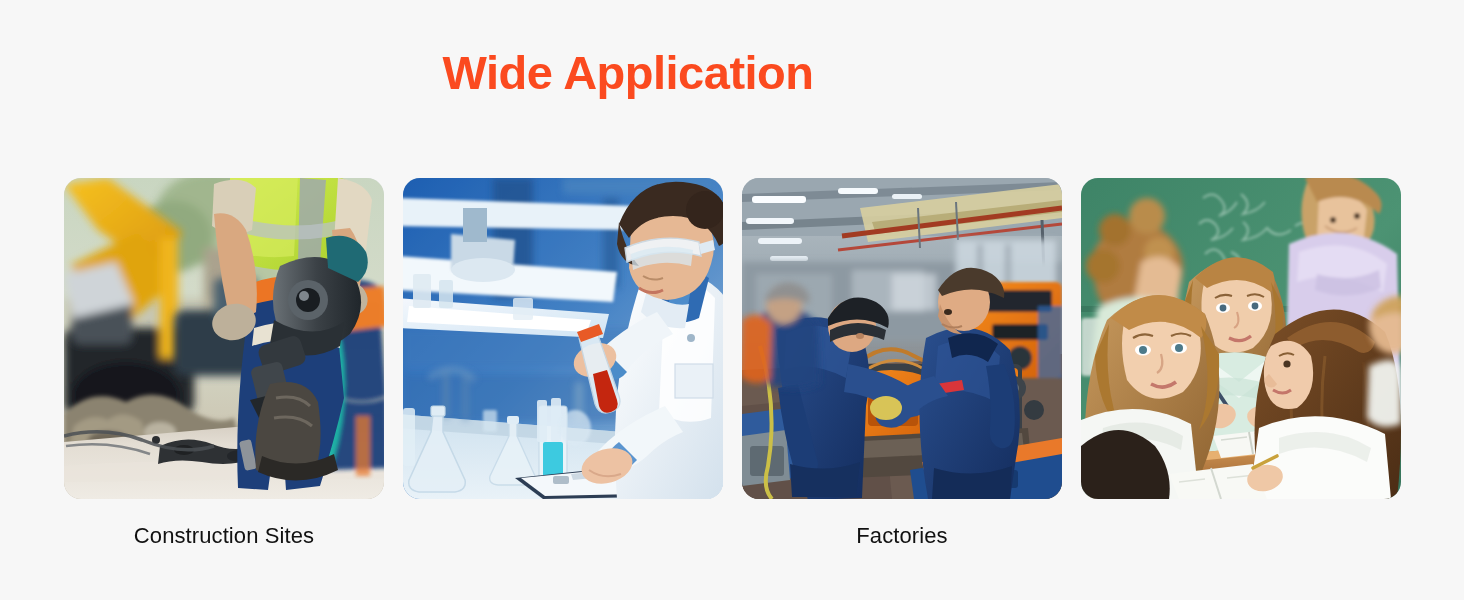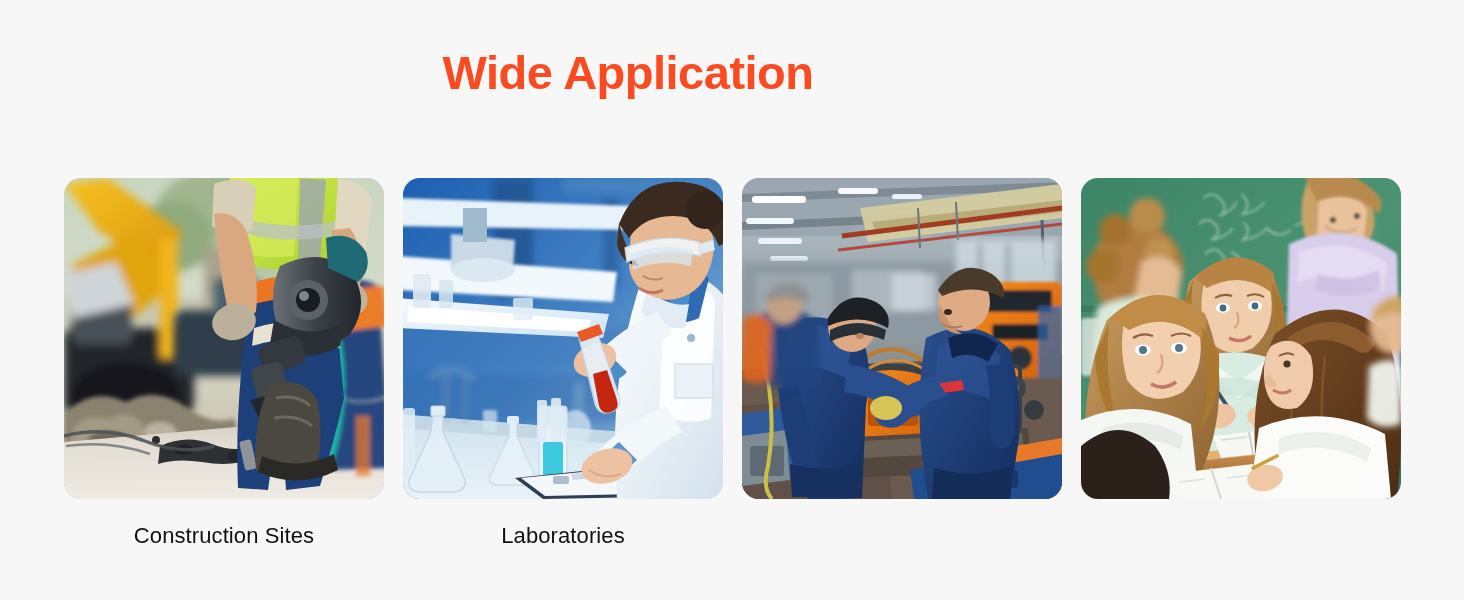--- a/index.html
+++ b/index.html
@@ -323,21 +323,20 @@
             <path d="M190 196 l14 -4 l10 30 q3 9 -6 12 q-9 3 -12 -6 Z" fill="#c4260f"></path>
             <path d="M174 154 l22 -8 l4 10 l-22 8 Z" fill="#e85a26"></path>
           </g>
 
           <path d="M262 228 q-42 18 -66 44 q-10 14 4 22 q24 2 44 -16 q16 -16 36 -24 Z" fill="#f2f7fa"></path>
           <path d="M216 264 q-16 12 -12 26 q16 8 30 -8 Z" fill="#5b95cf"></path>
           <ellipse cx="204" cy="288" rx="26" ry="17" fill="#edc2a3" transform="rotate(-16 204 288)"></ellipse>
           <path d="M186 292 q14 10 32 4" stroke="#d9a88a" stroke-width="2" fill="none"></path>
         </svg>
       </div>
-      <div class="caption">Laboratories</div>
     </div>
 
     <div class="card">
       <div class="thumb">
         <svg viewBox="0 0 320 321" preserveAspectRatio="xMidYMid slice" role="img">
           <defs>
             <linearGradient id="f_bg" x1="0" y1="0" x2="0" y2="1">
               <stop offset="0" stop-color="#b7c1c7"></stop>
               <stop offset="0.4" stop-color="#97a4ad"></stop>
               <stop offset="1" stop-color="#6b5a50"></stop>
@@ -483,20 +482,21 @@
           </g>
 
           <g filter="url(#f_blur)" opacity="0.9">
             <path d="M20 136 q30 -18 56 10 l2 60 q-32 12 -62 -4 Z" fill="#21447f"></path>
             <ellipse cx="42" cy="126" rx="18" ry="20" fill="#c9a180"></ellipse>
             <path d="M24 118 q16 -22 38 -8 q8 8 4 16 q-22 -10 -42 -2 Z" fill="#8f8e8d"></path>
             <path d="M0 142 q16 -12 30 4 l-2 56 q-18 8 -30 -4 Z" fill="#e0641f"></path>
           </g>
         </svg>
       </div>
+      <div class="caption">Factories</div>
     </div>
 
     <div class="card">
       <div class="thumb">
         <svg viewBox="0 0 320 321" preserveAspectRatio="xMidYMid slice" role="img">
           <defs>
             <linearGradient id="s_board" x1="0" y1="0" x2="1" y2="1">
               <stop offset="0" stop-color="#3e8467"></stop>
               <stop offset="0.55" stop-color="#4c9373"></stop>
               <stop offset="1" stop-color="#35735a"></stop>

